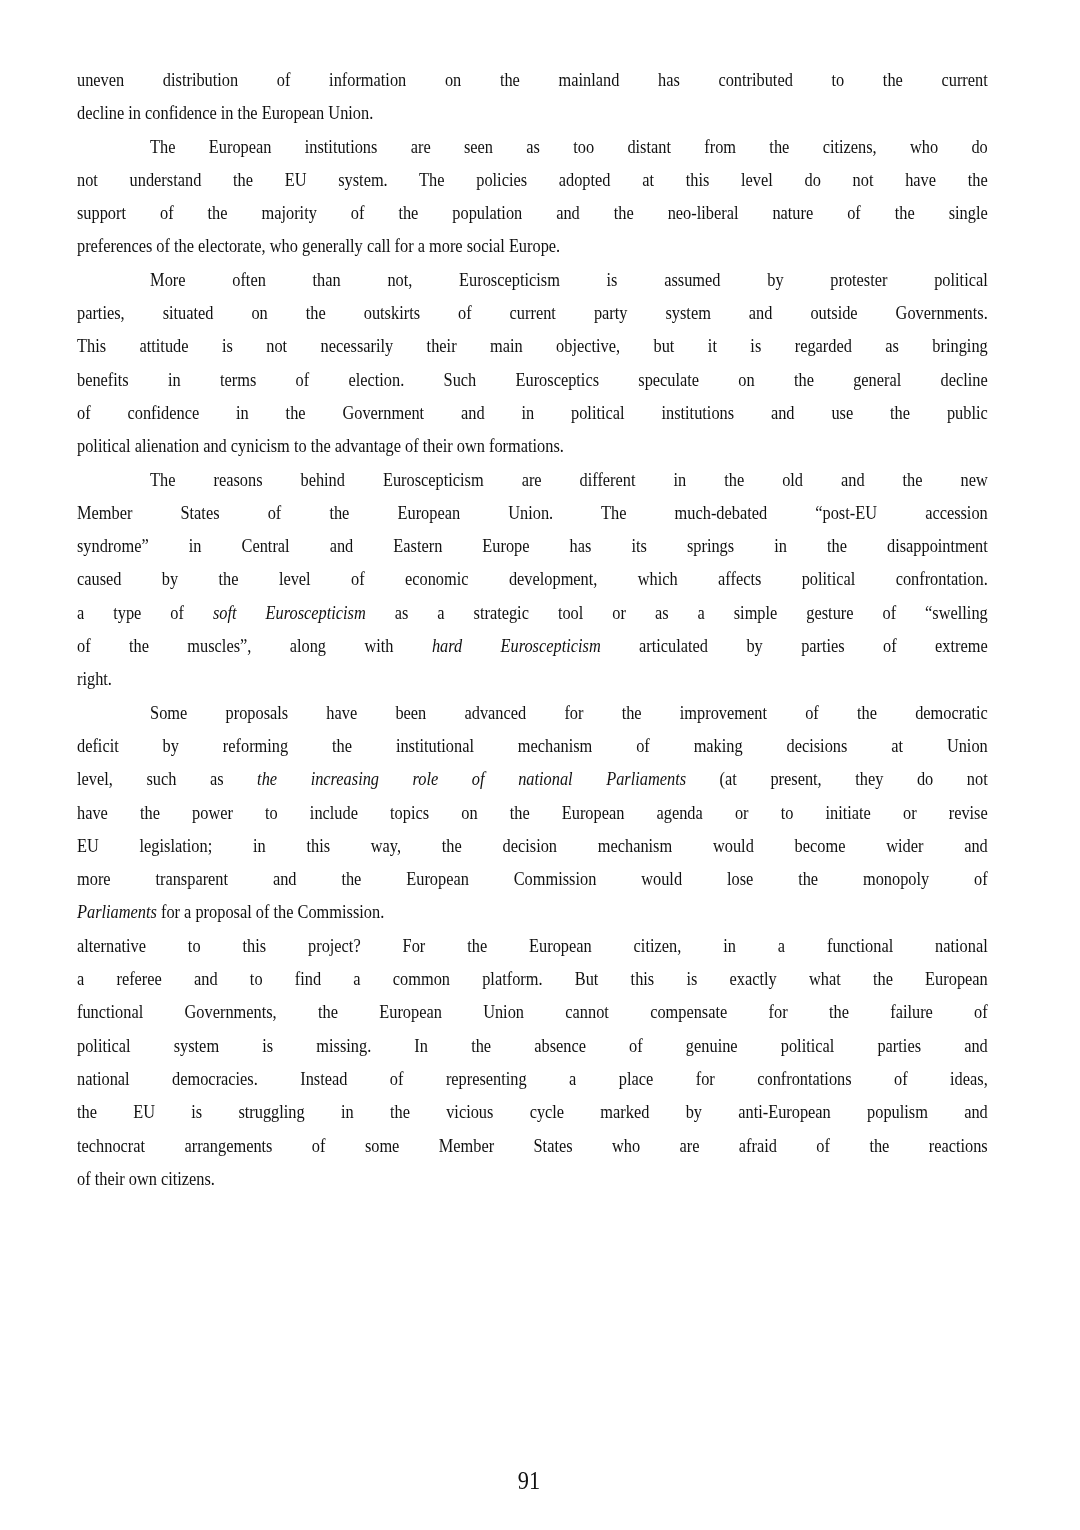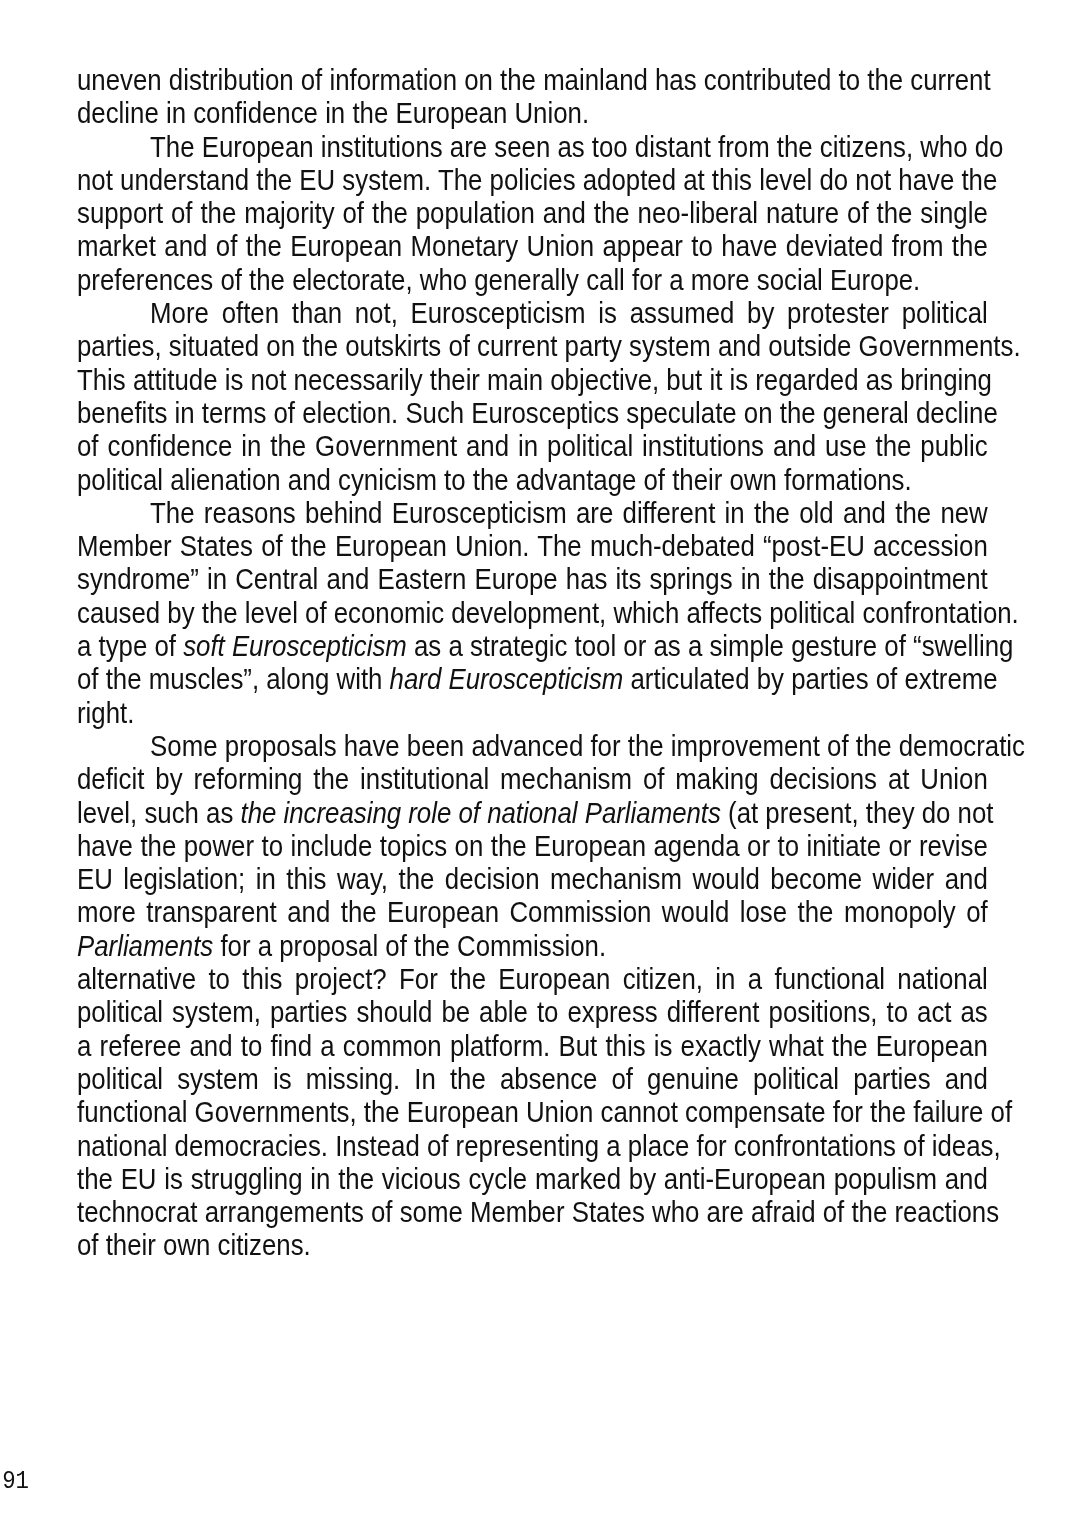--- a/index.html
+++ b/index.html
@@ -1,20 +1,20 @@
 <!DOCTYPE html>
 <html><head>
 <meta charset="utf-8">
 <style>
   html, body { margin: 0; padding: 0; background: #ffffff; }
   body { width: 1080px; height: 1530px; position: relative; overflow: hidden; }
   .page {
     position: absolute; left: 77px; top: 63px; width: 911px;
-    font-family: Liberation Sans, sans-serif;
-    font-size: 30px; color: #111111;
+    font-family: Liberation Serif, serif;
+    font-size: 19px; color: #111111;
   }
   .line {
     height: 33.3px; line-height: 33.3px;
     white-space: nowrap; overflow: visible;
   }
   .line .inner {
     display: inline-block;
     transform-origin: left center;
     transform: scaleX(0.86);
   }
@@ -22,39 +22,38 @@
     width: 1059px; 
     text-align: justify;
     text-align-last: justify;
   }
   .line.indent .inner { padding-left: 85px; }
   .line.indent.justify .inner { width: 974px; }
   .line.indent2 .inner { padding-left: 110px; }
   .line.indent2.justify .inner { width: 949px; }
   em { font-style: italic; }
   .page-number {
-    position: absolute; top: 1466px; left: 0; width: 1058px; 
-    font-family: Liberation Mono, monospace; font-size: 26px; color: #111111;
+    position: absolute; top: 1466px; left: 0; width: 1058px; text-align: center;
+    font-family: Liberation Serif, serif; font-size: 26px; color: #111111;
   }
   .page-number span { display: inline-block; transform: scaleX(0.86); }
 </style>
 </head>
 <body>
 
 <div class="page">
   <div id="body-text">
       <div class="paragraph">
         <div class="line justify"><span class="inner">uneven distribution of information on the mainland has contributed to the current</span></div>
         <div class="line"><span class="inner">decline in confidence in the European Union.</span></div>
       </div>
       <div class="paragraph">
         <div class="line justify indent"><span class="inner">The European institutions are seen as too distant from the citizens, who do</span></div>
         <div class="line justify"><span class="inner">not understand the EU system. The policies adopted at this level do not have the</span></div>
         <div class="line justify"><span class="inner">support of the majority of the population and the neo-liberal nature of the single</span></div>
-        <div class="line justify"><span class="inner">market and of the European Monetary Union appear to have deviated from the</span></div>
         <div class="line"><span class="inner">preferences of the electorate, who generally call for a more social Europe.</span></div>
       </div>
       <div class="paragraph">
         <div class="line justify indent"><span class="inner">More often than not, Euroscepticism is assumed by protester political</span></div>
         <div class="line justify"><span class="inner">parties, situated on the outskirts of current party system and outside Governments.</span></div>
         <div class="line justify"><span class="inner">This attitude is not necessarily their main objective, but it is regarded as bringing</span></div>
         <div class="line justify"><span class="inner">benefits in terms of election. Such Eurosceptics speculate on the general decline</span></div>
         <div class="line justify"><span class="inner">of confidence in the Government and in political institutions and use the public</span></div>
         <div class="line"><span class="inner">political alienation and cynicism to the advantage of their own formations.</span></div>
       </div>
@@ -71,24 +70,23 @@
         <div class="line justify indent"><span class="inner">Some proposals have been advanced for the improvement of the democratic</span></div>
         <div class="line justify"><span class="inner">deficit by reforming the institutional mechanism of making decisions at Union</span></div>
         <div class="line justify"><span class="inner"><span>level, such as </span><em>the increasing role of national Parliaments</em><span> (at present, they do not</span></span></div>
         <div class="line justify"><span class="inner">have the power to include topics on the European agenda or to initiate or revise</span></div>
         <div class="line justify"><span class="inner">EU legislation; in this way, the decision mechanism would become wider and</span></div>
         <div class="line justify"><span class="inner">more transparent and the European Commission would lose the monopoly of</span></div>
         <div class="line"><span class="inner"><em>Parliaments</em><span> for a proposal of the Commission.</span></span></div>
       </div>
       <div class="paragraph">
         <div class="line justify"><span class="inner">alternative to this project? For the European citizen, in a functional national</span></div>
-        <div class="line justify"><span class="inner">political system, parties should be able to express different positions, to act as</span></div>
         <div class="line justify"><span class="inner">a referee and to find a common platform. But this is exactly what the European</span></div>
+        <div class="line justify"><span class="inner">functional Governments, the European Union cannot compensate for the failure of</span></div>
         <div class="line justify"><span class="inner">political system is missing. In the absence of genuine political parties and</span></div>
-        <div class="line justify"><span class="inner">functional Governments, the European Union cannot compensate for the failure of</span></div>
         <div class="line justify"><span class="inner">national democracies. Instead of representing a place for confrontations of ideas,</span></div>
         <div class="line justify"><span class="inner">the EU is struggling in the vicious cycle marked by anti-European populism and</span></div>
         <div class="line justify"><span class="inner">technocrat arrangements of some Member States who are afraid of the reactions</span></div>
         <div class="line"><span class="inner">of their own citizens.</span></div>
       </div>
     </div>
 </div>
 
 <div class="page-number"><span>91</span></div>
 

